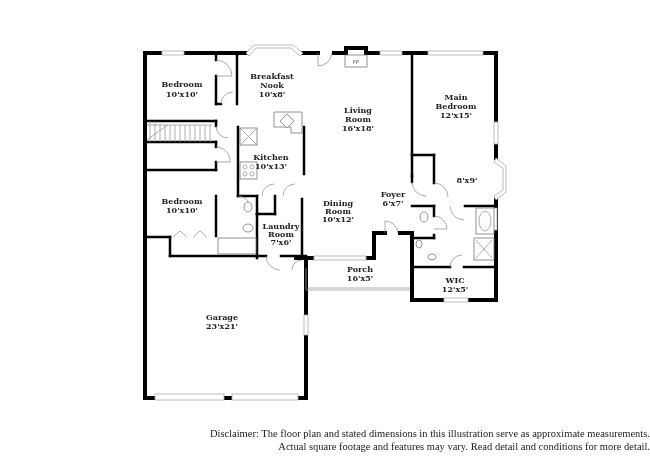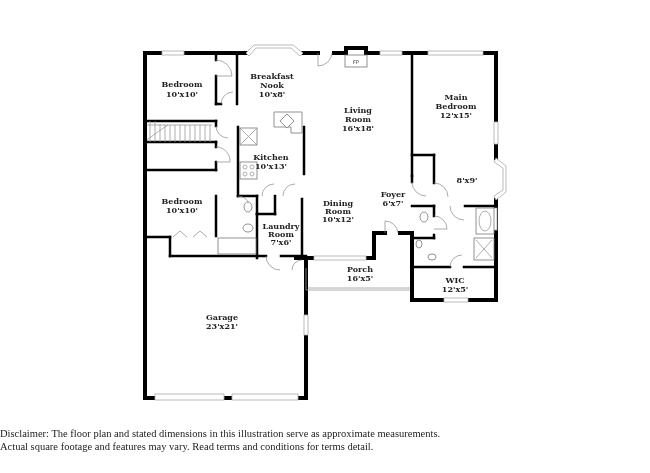--- a/index.html
+++ b/index.html
@@ -7,21 +7,21 @@
   #plan { position: absolute; left: 0; top: 0; width: 650px; height: 473px; }
   .room-label { font-family: "DejaVu Serif", "Liberation Serif", serif; font-size: 8px; font-weight: bold; fill: #222; text-anchor: middle; }
   .wall { stroke: #000; stroke-width: 4; fill: none; stroke-linecap: square; }
   .iwall { stroke: #000; stroke-width: 2.5; fill: none; stroke-linecap: square; }
   .thin { stroke: #999; stroke-width: 0.8; fill: none; }
   .win { fill: #fff; stroke: #aaa; stroke-width: 0.8; }
   .door { fill: none; stroke: #888; stroke-width: 0.7; }
   .fixture { fill: #fff; stroke: #777; stroke-width: 0.8; }
   .disclaimer {
     position: absolute; left: 0; width: 650px; top: 427px;
-    text-align: left; font-family: "Liberation Serif", "DejaVu Serif", serif;
+    text-align: right; font-family: "Liberation Serif", "DejaVu Serif", serif;
     font-size: 10.5px; line-height: 13px; color: #222;
   }
 </style>
 </head>
 <body>
 
 <svg id="plan" viewBox="0 0 650 473" xmlns="http://www.w3.org/2000/svg">
 
   <g>
 
@@ -231,14 +231,14 @@
     <text class="room-label" x="455" y="283"><tspan>WIC</tspan></text>
     <text class="room-label" x="455" y="292"><tspan>12'x5'</tspan></text>
 
     <text class="room-label" x="222" y="320"><tspan>Garage</tspan></text>
     <text class="room-label" x="222" y="329"><tspan>23'x21'</tspan></text>
   </g>
 </svg>
 
 <div class="disclaimer">
   <div>Disclaimer: The floor plan and stated dimensions in this illustration serve as approximate measurements.</div>
-  <div>Actual square footage and features may vary. Read terms and conditions for terms detail.</div>
+  <div>Actual square footage and features may vary. Read detail and conditions for more detail.</div>
 </div>
 
 </body></html>

